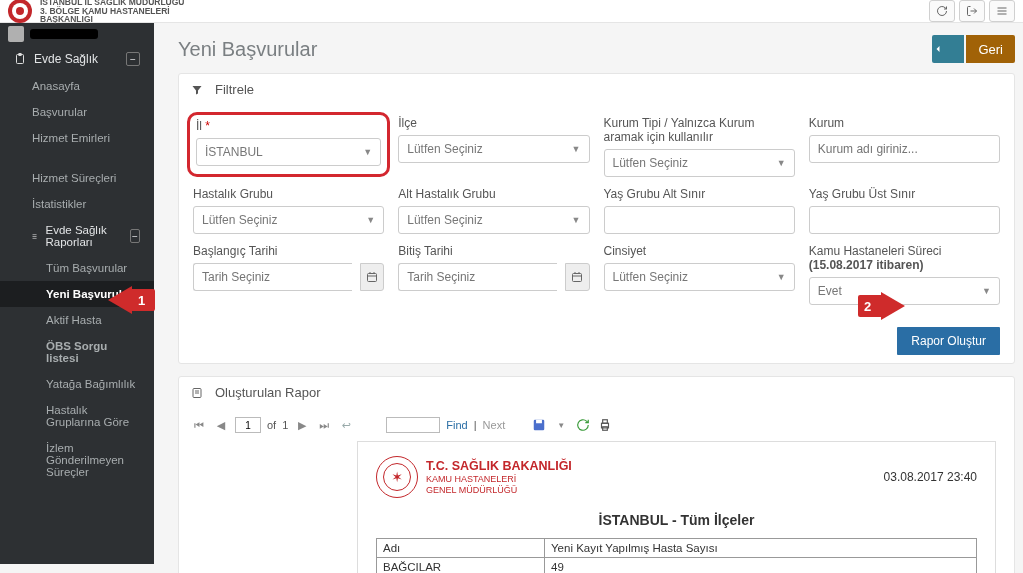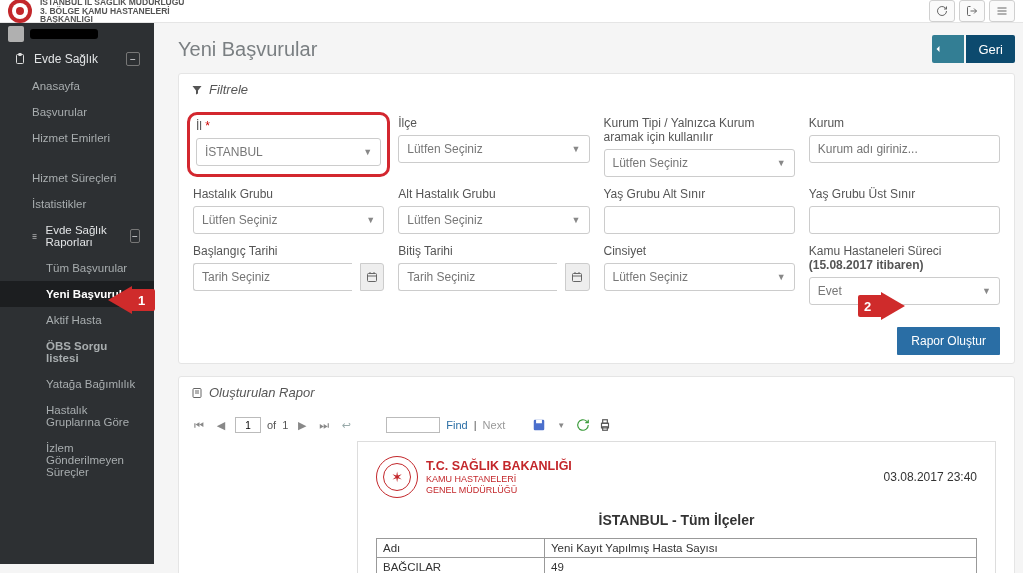--- a/index.html
+++ b/index.html
@@ -27,24 +27,24 @@
 .menu li.sub { padding-left:32px; font-size:11.5px; }
 .menu li.sub-sub { padding-left:46px; font-size:11.5px; }
 .menu li.highlight { background:#1c1e20; color:#fff; font-weight:600; }
 
 
 .content { margin-left:168px; padding:12px 8px 0 10px; }
 .page-head { display:flex; align-items:center; margin-bottom:10px; }
 .page-title { font-size:20px; color:#7a7f82; font-weight:400; }
 .head-btn { margin-left:auto; display:flex; gap:2px; }
 .btn-back { background:#337e94; color:#fff; width:32px; height:28px; border:none; border-radius:2px 0 0 2px; font-size:13px; cursor:pointer; }
-.btn-geri { background:#0c4a6e; color:#fff; height:28px; padding:0 12px; border:none; border-radius:0 2px 2px 0; font-size:13px; cursor:pointer; }
+.btn-geri { background:#a16207; color:#fff; height:28px; padding:0 12px; border:none; border-radius:0 2px 2px 0; font-size:13px; cursor:pointer; }
 
 .panel { background:#fff; border:1px solid #e5e5e5; border-radius:3px; margin-bottom:12px; }
-.panel-head { padding:8px 12px; font-size:13px; color:#555; display:flex; align-items:center; gap:6px; border-bottom:1px solid transparent;font-style:italic; }
+.panel-head { padding:8px 12px; font-size:13px; color:#555; display:flex; align-items:center; gap:12px; border-bottom:1px solid transparent; }
 .panel-body { padding:10px 14px 14px 14px; }
 
 .filter-grid { display:grid; grid-template-columns: repeat(4, 1fr); gap:10px 14px; }
 .field label { display:block; font-size:12px; color:#555; margin-bottom:5px; font-weight:500; }
 .ctrl { height:28px; border:1px solid #ccc; border-radius:3px; background:#fff; padding:0 8px; font-size:12px; color:#777; width:100%; display:flex; align-items:center; justify-content:space-between; }
 .ctrl .caret { font-size:9px; color:#888; }
 .input-grp { display:flex;gap:8px; }
 .input-grp .ctrl { border-radius:3px 0 0 3px; border-right:none; }
 .input-grp .addon { width:30px; height:28px; border:1px solid #ccc; background:#eee; display:flex; align-items:center; justify-content:center; border-radius:0 3px 3px 0; color:#666; }
 

